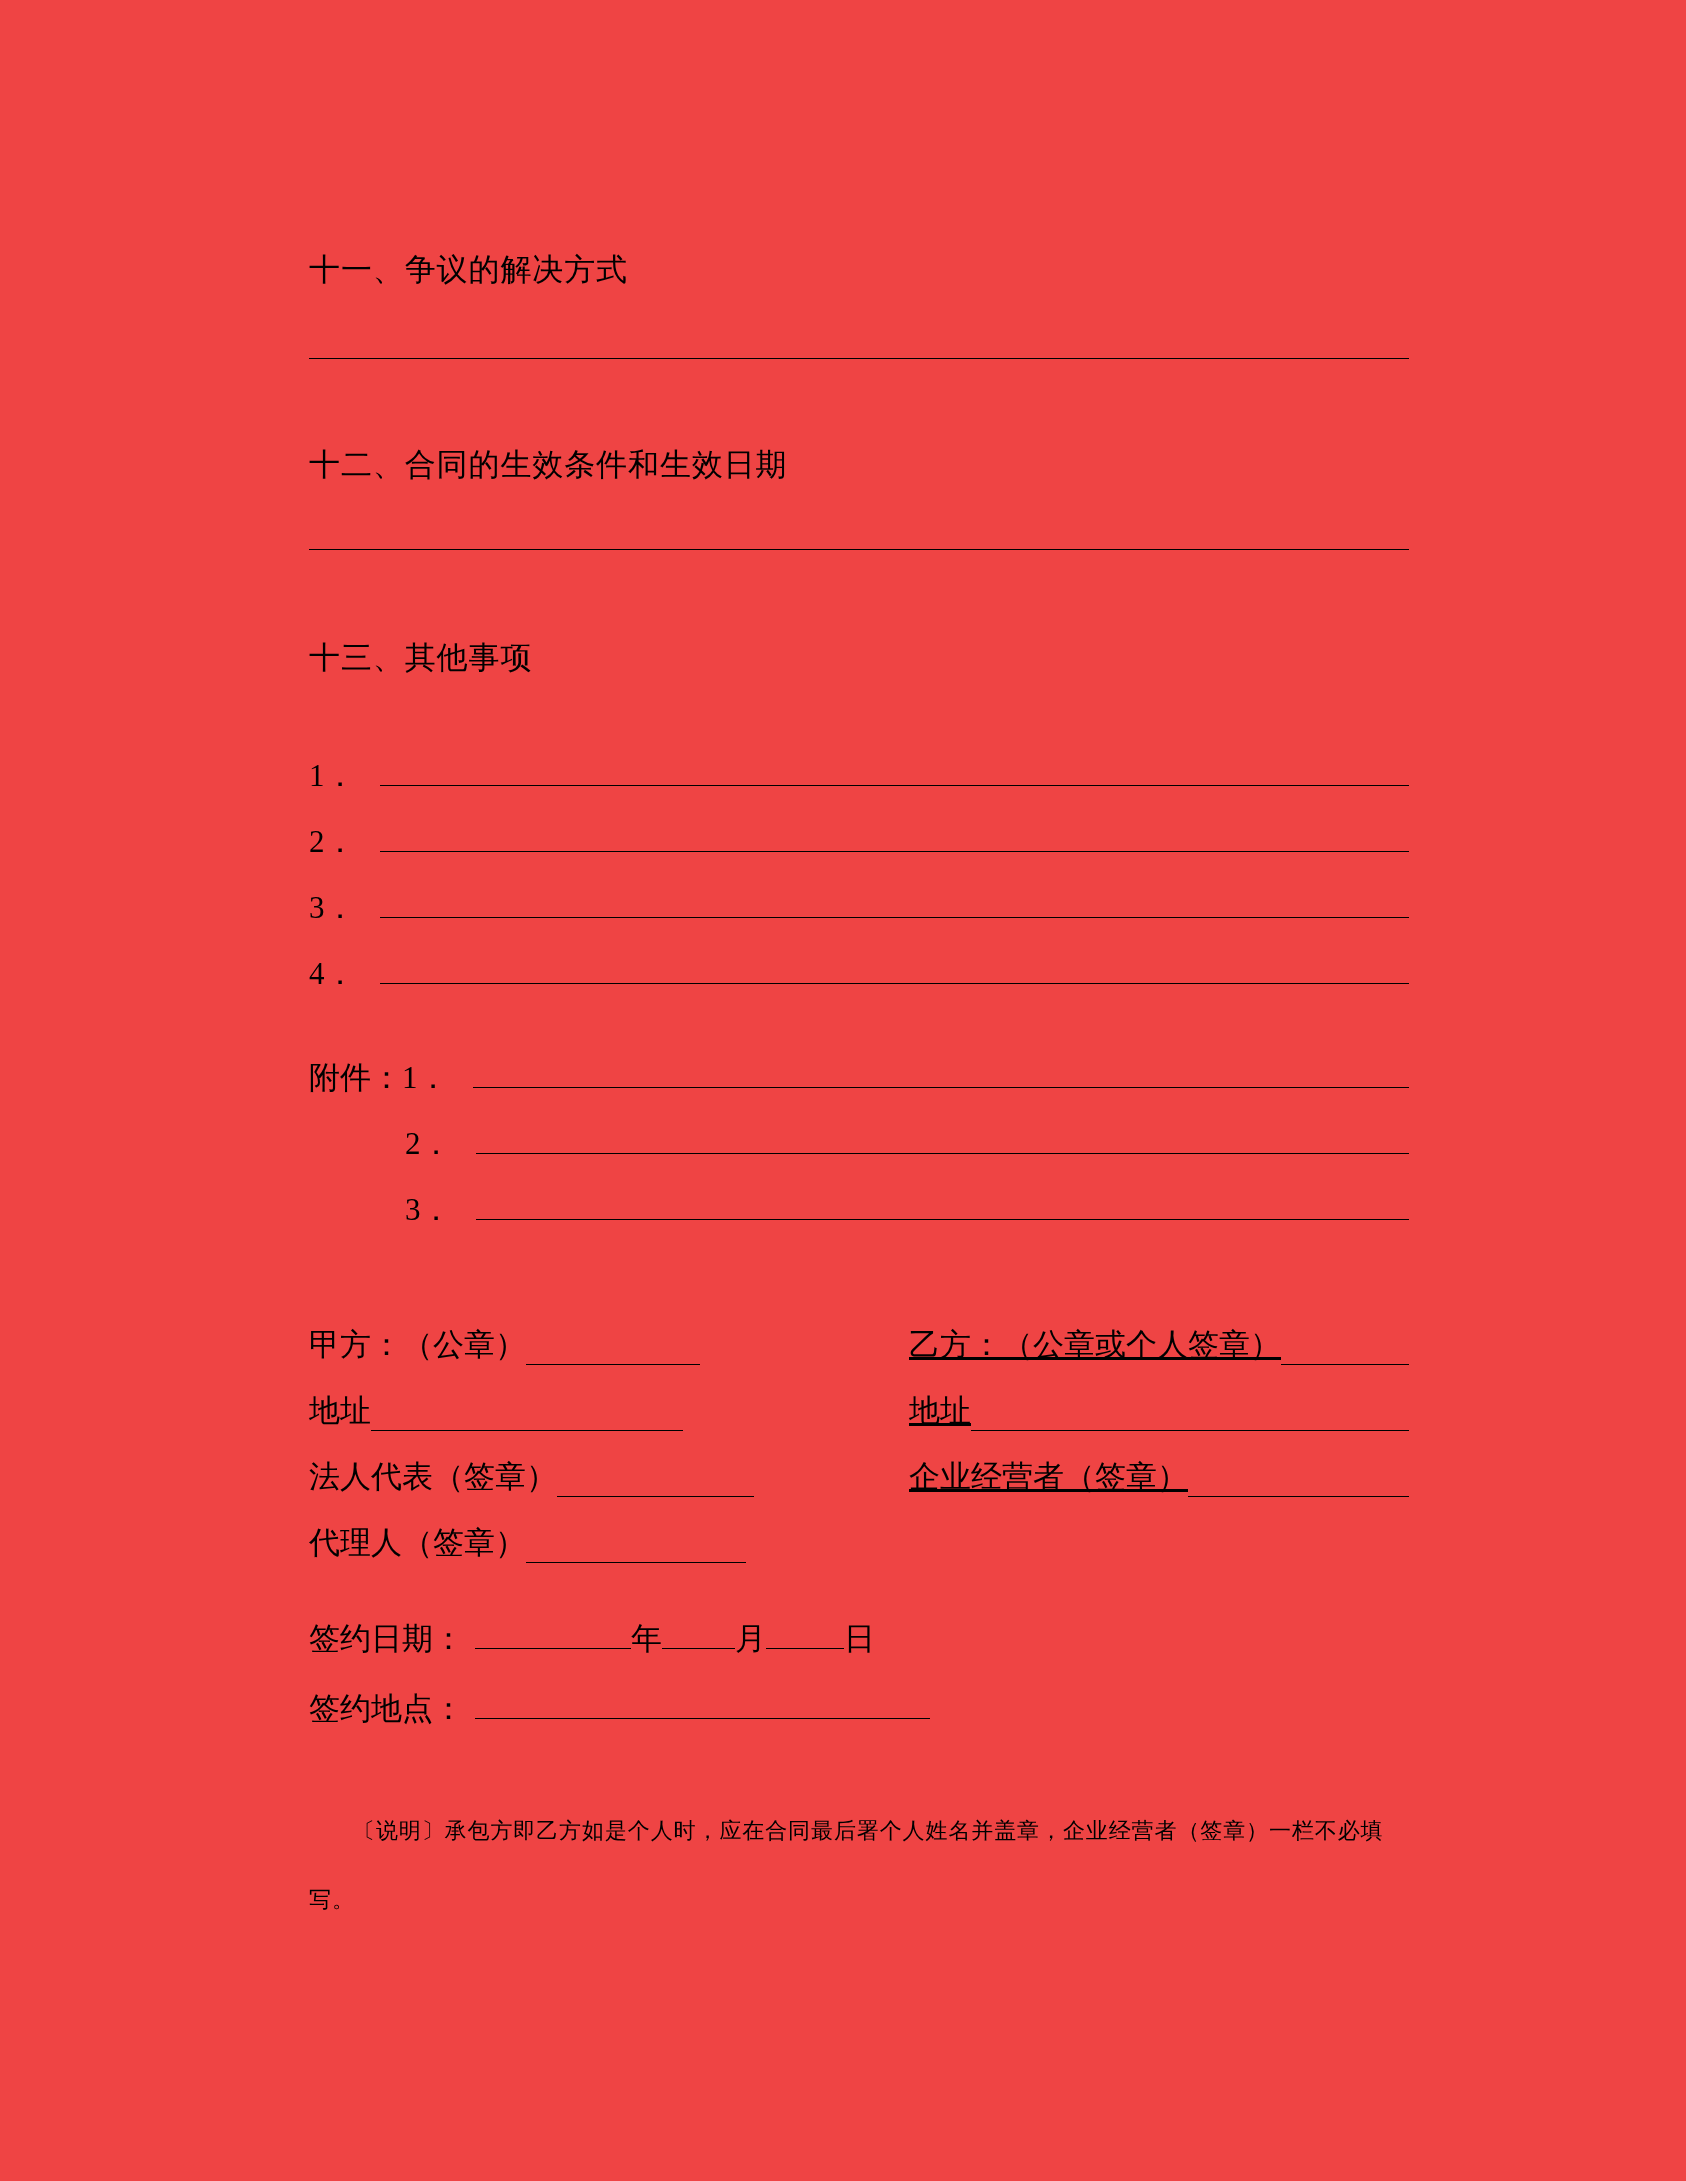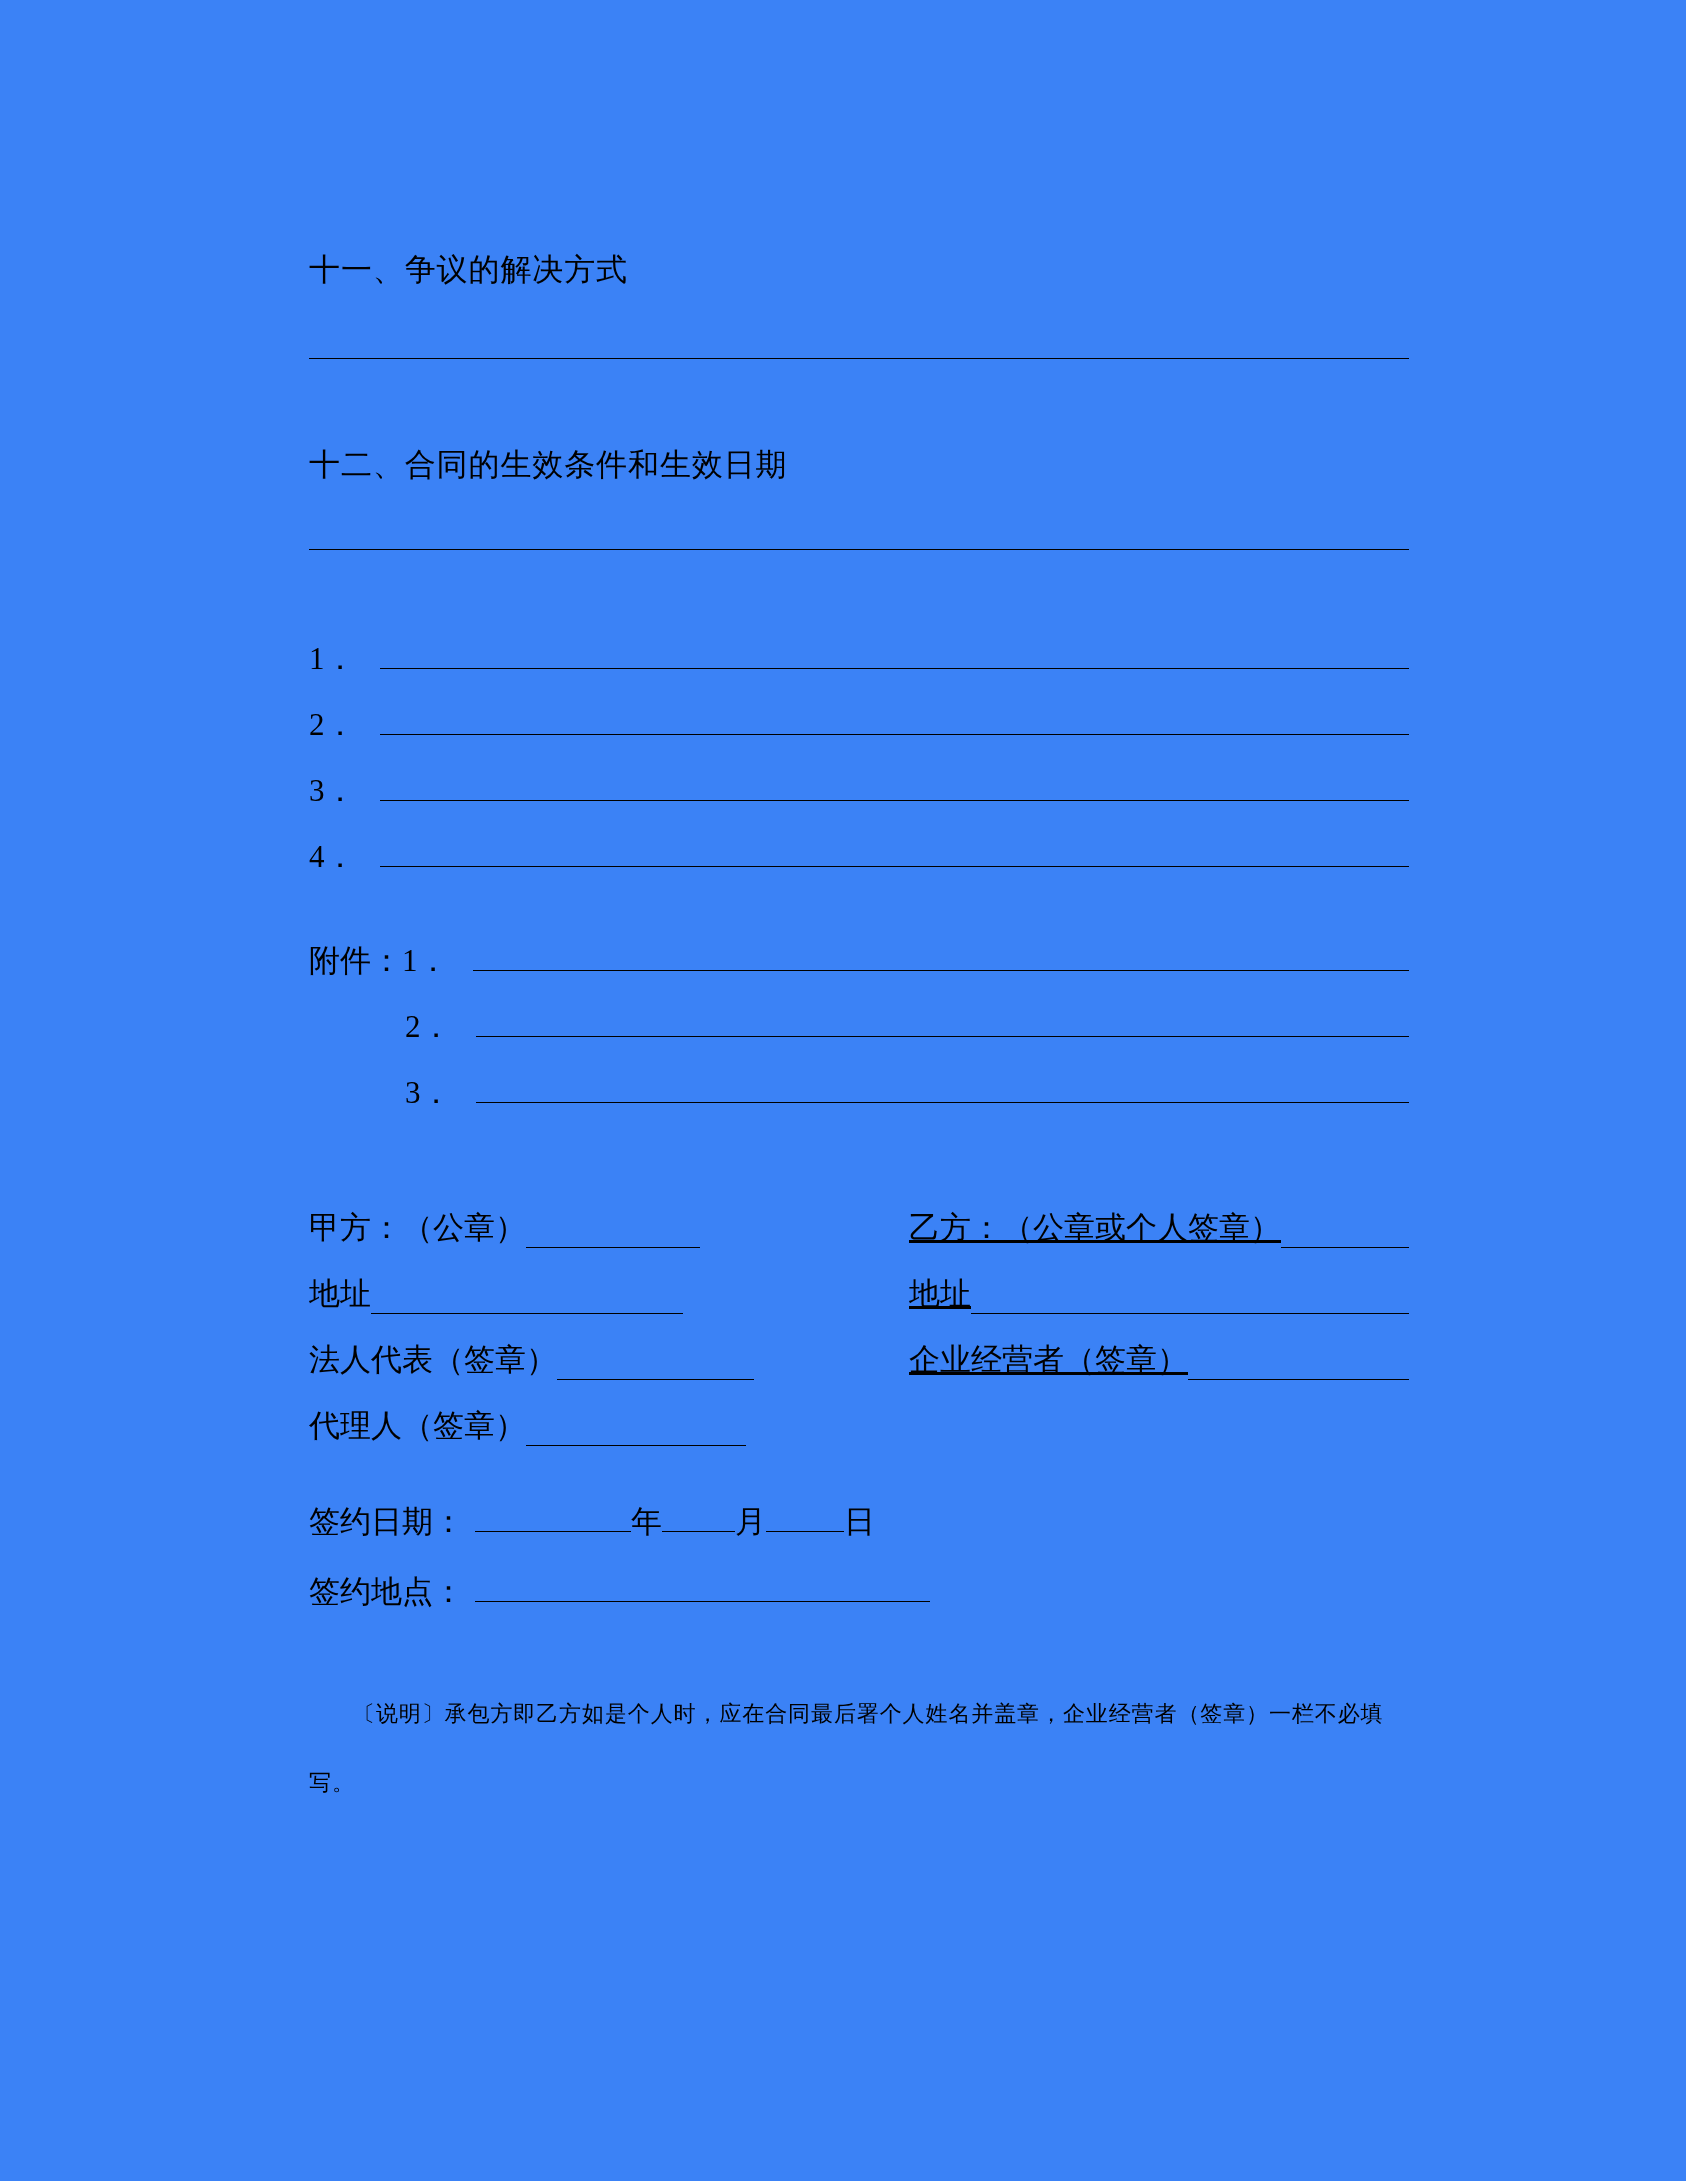--- a/index.html
+++ b/index.html
@@ -9,21 +9,21 @@
     height: 2182px;
     font-family: "Liberation Serif", "DejaVu Serif", serif;
     color: #000000;
     position: relative;
   }
   .page {
     position: absolute;
     left: 0; top: 0;
     width: 1686px;
     height: 2182px;
-    background: #3b82f6;
+    background: #ef4444;
     overflow: hidden;
   }
   .content {
     position: absolute;
     left: 309px;
     top: 250px;
     width: 1100px;
     font-size: 31px;
     line-height: 40px;
   }
@@ -105,20 +105,21 @@
 
 <div class="page">
   <div class="content">
 
     <div class="heading h11">十一、争议的解决方式</div>
     <div class="full-line fl1"></div>
 
     <div class="heading h12">十二、合同的生效条件和生效日期</div>
     <div class="full-line fl2"></div>
 
+    <div class="heading h13">十三、其他事项</div>
 
     <div class="items-block">
       <div class="row">
         <span class="num">1．</span>
         <span class="blank grow"></span>
       </div>
       <div class="row">
         <span class="num">2．</span>
         <span class="blank grow"></span>
       </div>

